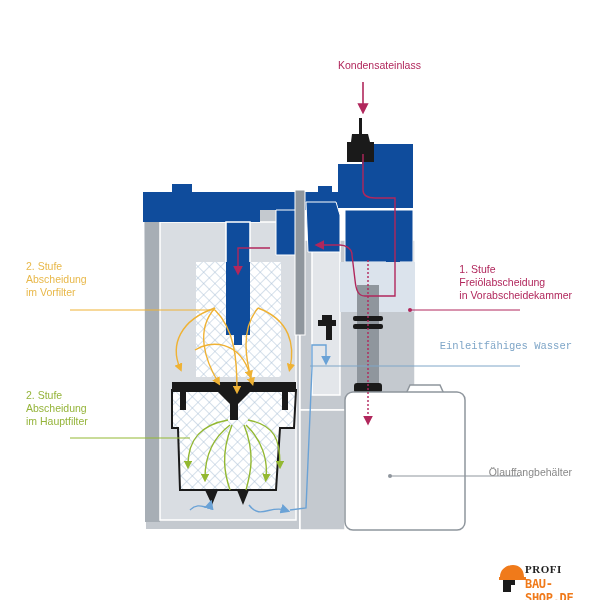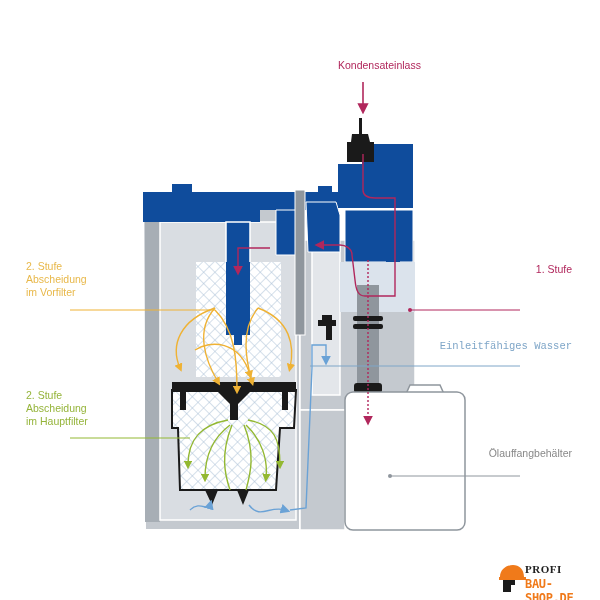--- a/index.html
+++ b/index.html
@@ -5,21 +5,21 @@
   html, body { margin:0; padding:0; background:#ffffff; }
   body { width:600px; height:600px; position:relative; overflow:hidden; font-family:"Liberation Sans", sans-serif; }
   #diagram { position:absolute; left:0; top:0; width:600px; height:600px; }
   .lbl { position:absolute; font-size:10.5px; line-height:13px; }
   .lbl b { font-weight:normal; display:block; }
   .lbl span { display:block; }
   #lbl-stage2 { left:26px; top:260px; color:#e8b84a; }
   #lbl-stage3 { left:26px; top:389px; color:#95b43a; }
   #lbl-stage1 { right:28px; top:263px; text-align:left; color:#b1275c; }
   #lbl-water { right:28px; top:340px; color:#7fa6c8;font-family:Liberation Mono, monospace; }
-  #lbl-tank { right:28px; top:447px; color:#888888;padding-left:20px; }
+  #lbl-tank { right:28px; top:466px; color:#888888;padding-left:20px; }
   #lbl-inlet { left:338px; top:59px; color:#b1275c; }
   #logo { position:absolute; left:497px; top:563px; width:100px; height:30px; }
   #logo .l1 { position:absolute; left:28px; top:0; font-family:Liberation Serif, serif; font-weight:bold; font-size:11px; color:#222; letter-spacing:0.5px; }
   #logo .l2 { position:absolute; left:28px; top:14px; font-family:"DejaVu Sans Mono", monospace; font-weight:bold; font-size:12px; color:#f07a1a; letter-spacing:-0.3px; }
 </style>
 </head>
 <body>
 
 <svg id="diagram" viewBox="0 0 600 600" xmlns="http://www.w3.org/2000/svg">
   <defs>
@@ -151,20 +151,22 @@
 </div>
 
 <div class="lbl" id="lbl-stage3">
   <b>2. Stufe</b>
   <span>Abscheidung</span>
   <span>im Hauptfilter</span>
 </div>
 
 <div class="lbl" id="lbl-stage1">
   <b>1. Stufe</b>
+  <span>Freiölabscheidung</span>
+  <span>in Vorabscheidekammer</span>
 </div>
 
 <div class="lbl" id="lbl-water">Einleitfähiges Wasser</div>
 <div class="lbl" id="lbl-tank">Ölauffangbehälter</div>
 
 <div id="logo">
   <svg width="30" height="30" viewBox="0 0 30 30" style="position:absolute;left:0;top:0">
     <path d="M3 14 C3 6 10 2 16 2 C22 2 27 6 27 14 L29 14 L29 17 L2 17 L2 14 Z" fill="#f07a1a"></path>
     <path d="M6 17 L18 17 L18 22 L14 22 L14 29 L6 29 Z" fill="#1a1a1a"></path>
   </svg>

